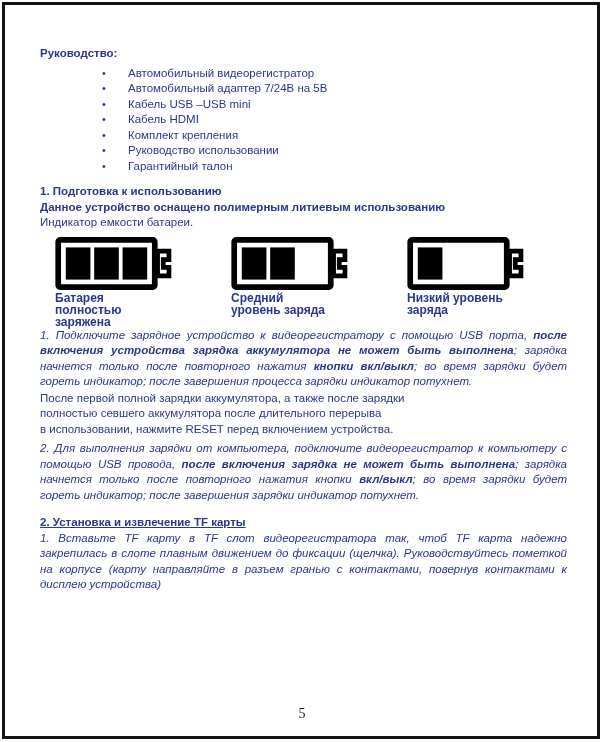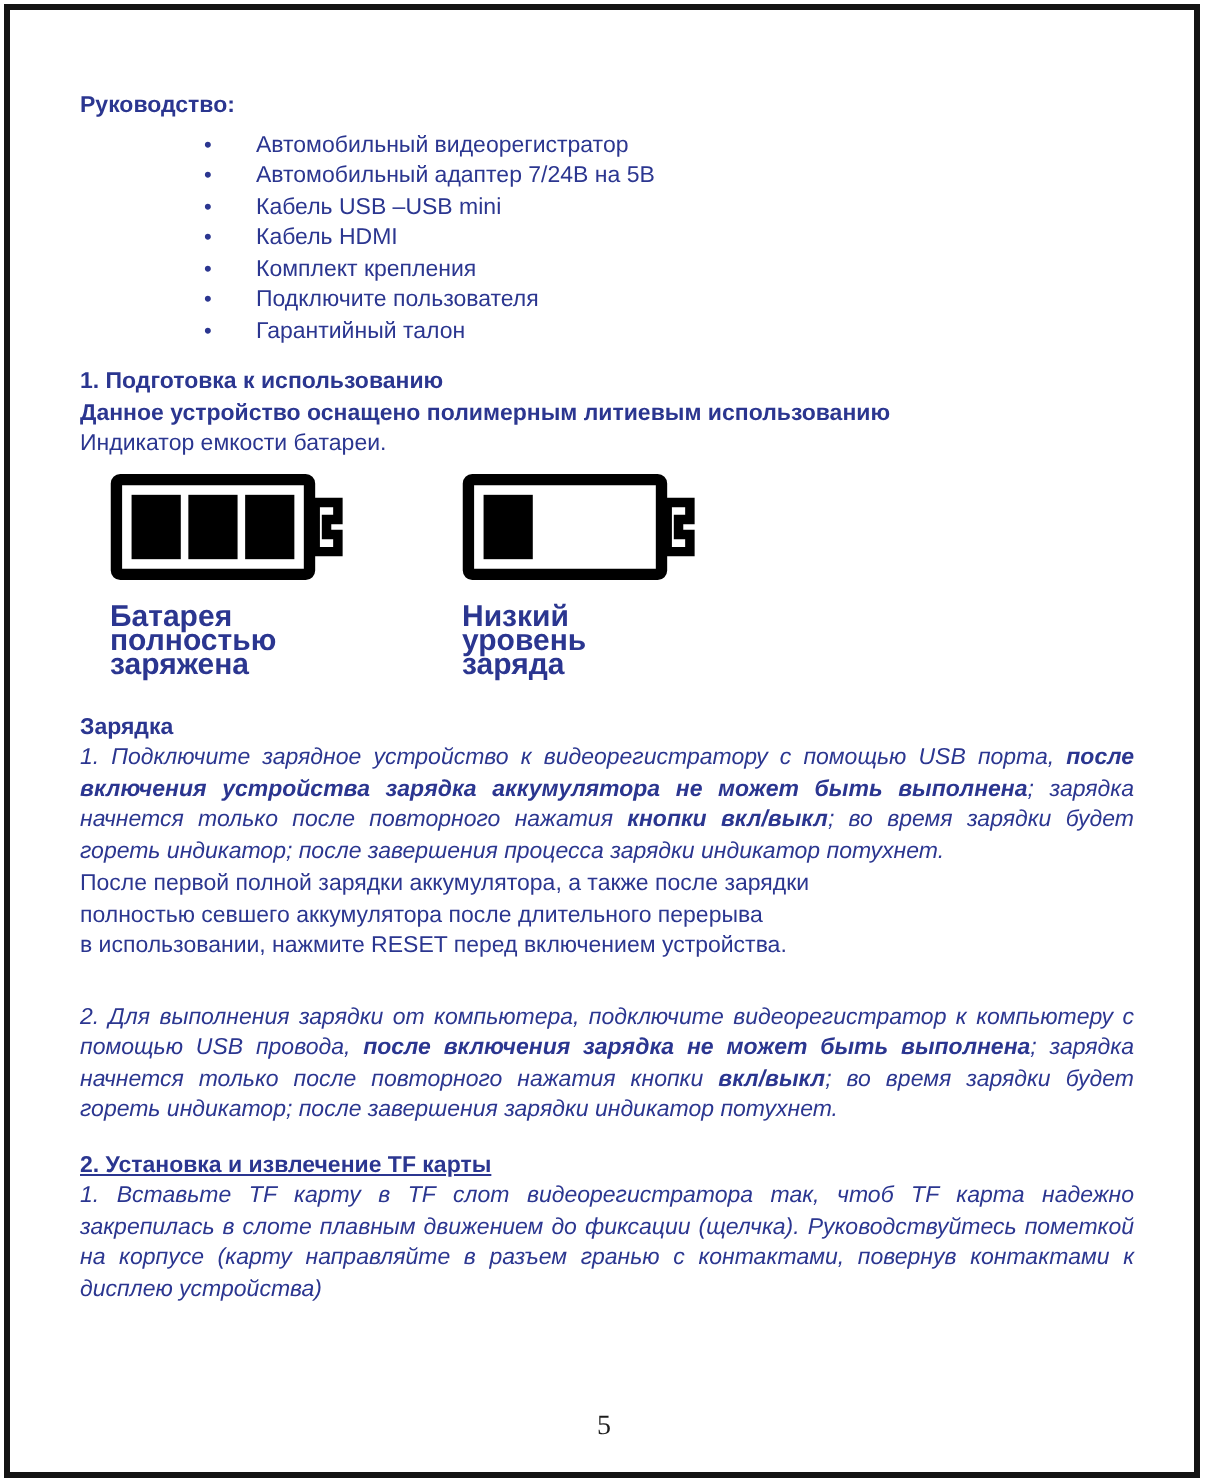--- a/index.html
+++ b/index.html
@@ -36,28 +36,28 @@
   p { margin: 0; }
   .just { text-align: justify; font-style: italic; }
   .preline { white-space: pre-line; margin-top: 1px; }
   .battery-row {
     display: flex; gap: 56px;
     margin-left: 15px; margin-top: 6px;
   }
   .battery { width: 120px; }
   .battery svg { display: block; }
   .battery-label {
-    margin-top: 13px;
+    margin-top: 2px;
     width: 105px;
     font-weight: bold;
-    font-size: 15px;
+    font-size: 12px;
     line-height: 12px;
   }
   .charging-heading { margin-top: 18px; }
-  .p-gap { margin-top: 20px; }
+  .p-gap { margin-top: 4px; }
   .tf-heading { margin-top: 12px; text-decoration: underline; }
   .page-number {
     position: absolute;
     left: 0; right: 0; top: 706px;
     text-align: center;
     color: #1c1c1c;
     font-family: "Liberation Serif", serif;
     font-size: 14px;
   }
 </style>
@@ -85,21 +85,21 @@
       <div class="bullet-row">
         <span class="bullet">•</span>
         <span>Кабель HDMI</span>
       </div>
       <div class="bullet-row">
         <span class="bullet">•</span>
         <span>Комплект крепления</span>
       </div>
       <div class="bullet-row">
         <span class="bullet">•</span>
-        <span>Подключите пользователя</span>
+        <span>Руководство использовании</span>
       </div>
       <div class="bullet-row">
         <span class="bullet">•</span>
         <span>Гарантийный талон</span>
       </div>
     </div>
 
   <div class="heading prep-heading">1. Подготовка к использованию</div>
   <div class="heading">Данное устройство оснащено полимерным литиевым использованию</div>
   <div>Индикатор емкости батареи.</div>
@@ -113,26 +113,34 @@
           <rect x="41" y="11" width="26" height="34" fill="#000000"></rect>
           <rect x="71" y="11" width="26" height="34" fill="#000000"></rect>
         </svg>
         <div class="battery-label">Батарея полностью заряжена</div>
       </div>
       <div class="battery">
         <svg viewBox="0 0 126 56" width="120" height="53">
           <rect x="3" y="3" width="102" height="50" rx="2" fill="#fff" stroke="#000000" stroke-width="6"></rect>
           <path d="M108 15 h12 v9 h-6 v8 h6 v9 h-12 z" fill="#fff" stroke="#000000" stroke-width="5"></path>
           <rect x="11" y="11" width="26" height="34" fill="#000000"></rect>
+          <rect x="41" y="11" width="26" height="34" fill="#000000"></rect>
+        </svg>
+        <div class="battery-label">Средний уровень заряда</div>
+      </div>
+      <div class="battery">
+        <svg viewBox="0 0 126 56" width="120" height="53">
+          <rect x="3" y="3" width="102" height="50" rx="2" fill="#fff" stroke="#000000" stroke-width="6"></rect>
+          <path d="M108 15 h12 v9 h-6 v8 h6 v9 h-12 z" fill="#fff" stroke="#000000" stroke-width="5"></path>
+          <rect x="11" y="11" width="26" height="34" fill="#000000"></rect>
         </svg>
         <div class="battery-label">Низкий уровень заряда</div>
       </div>
     </div>
 
-  <div class="heading charging-heading">Зарядка</div>
   <p class="just"><span>1. Подключите зарядное устройство к видеорегистратору с помощью USB порта, </span><span style="font-weight: bold;">после включения устройства зарядка аккумулятора не может быть выполнена</span><span>; зарядка начнется только после повторного нажатия </span><span style="font-weight: bold;">кнопки вкл/выкл</span><span>; во время зарядки будет гореть индикатор; после завершения процесса зарядки индикатор потухнет.</span></p>
   <p class="preline">После первой полной зарядки аккумулятора, а также после зарядки
 полностью севшего аккумулятора после длительного перерыва
 в использовании, нажмите RESET перед включением устройства.</p>
   <p class="just p-gap"><span>2. Для выполнения зарядки от компьютера, подключите видеорегистратор к компьютеру с помощью USB провода, </span><span style="font-weight: bold;">после включения зарядка не может быть выполнена</span><span>; зарядка начнется только после повторного нажатия кнопки </span><span style="font-weight: bold;">вкл/выкл</span><span>; во время зарядки будет гореть индикатор; после завершения зарядки индикатор потухнет.</span></p>
 
   <div class="heading tf-heading">2. Установка и извлечение TF карты</div>
   <p class="just">1. Вставьте TF карту в TF слот видеорегистратора так, чтоб TF карта надежно закрепилась в слоте плавным движением до фиксации (щелчка). Руководствуйтесь пометкой на корпусе (карту направляйте в разъем гранью с контактами, повернув контактами к дисплею устройства)</p>
 
 </div>

